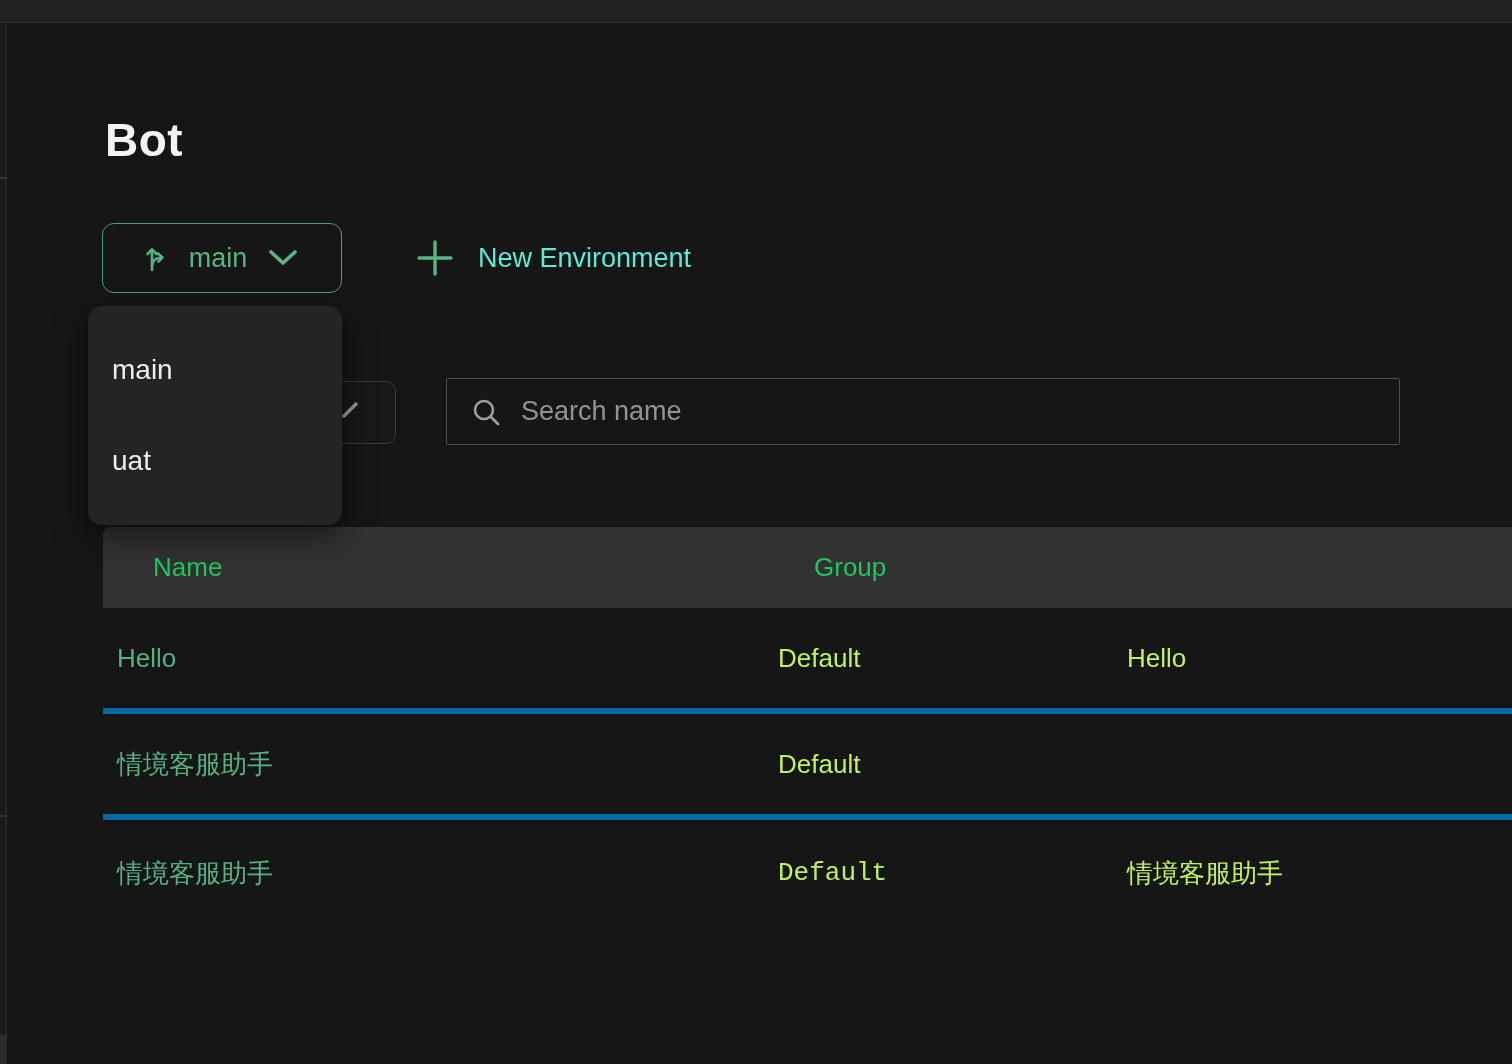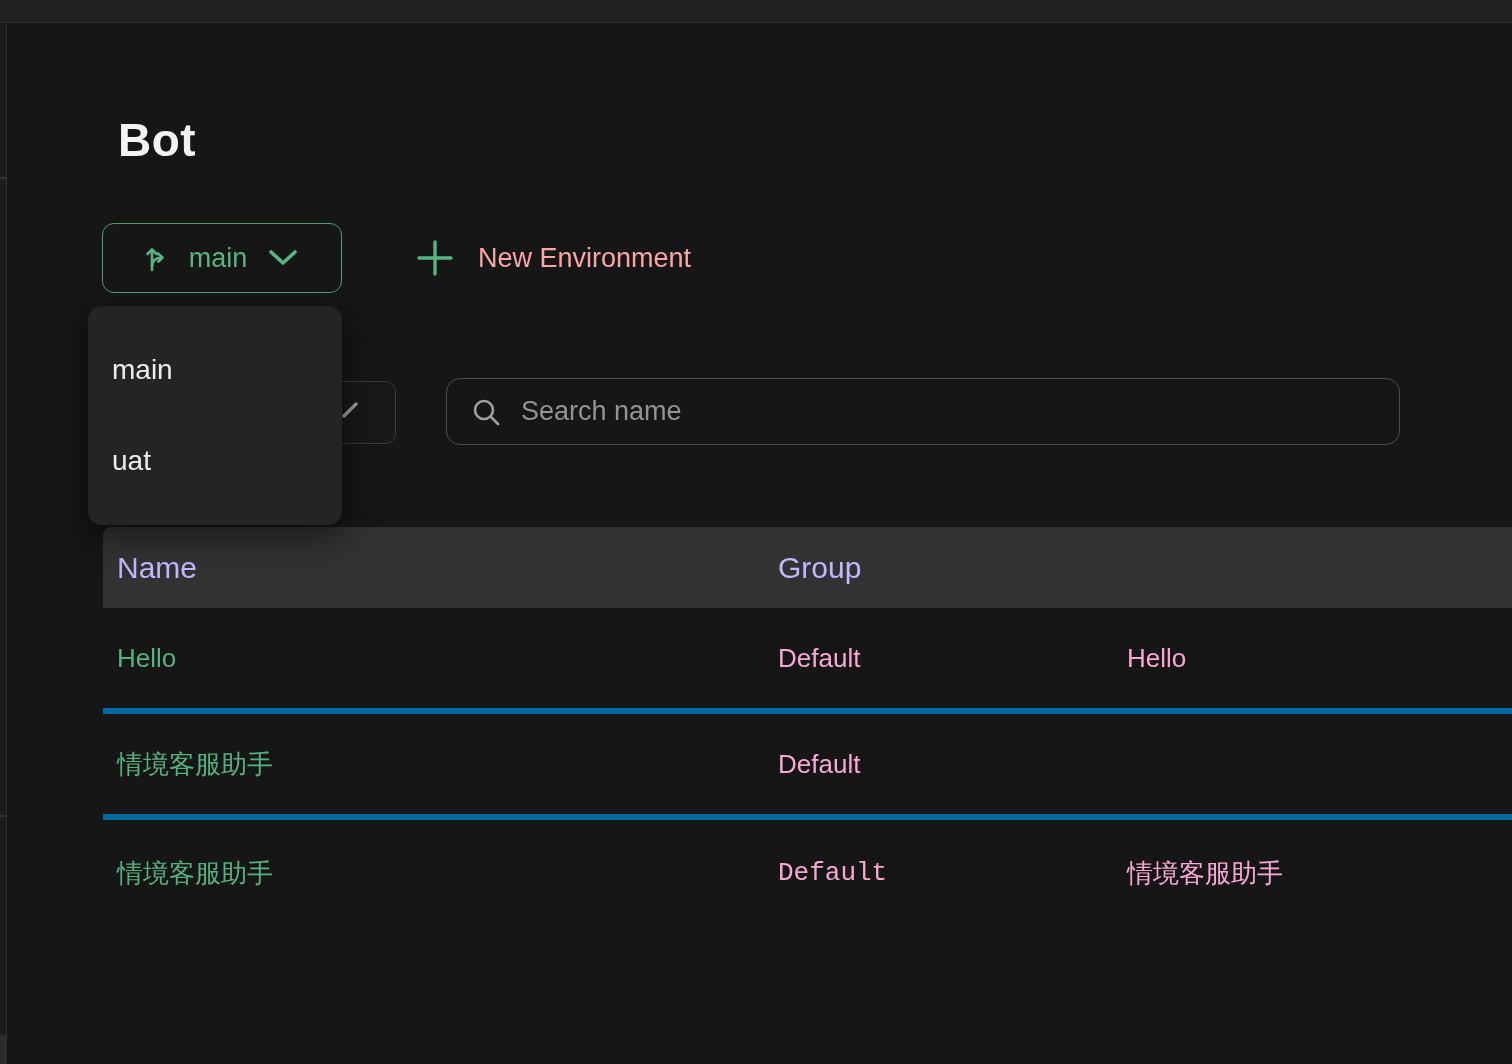--- a/index.html
+++ b/index.html
@@ -18,51 +18,51 @@
   .left-strip {
     position:absolute; left:0; top:24px; width:7px; height:1040px;
     background:#1c1c1c; border-right:1px solid #2e2e2e;
   }
   .strip-line { position:absolute; left:0; width:7px; height:2px; background:#333333; }
   .strip-line.l1 { top:153px; }
   .strip-line.l2 { top:791px; }
   .strip-block { position:absolute; left:0; bottom:0; width:7px; height:29px; background:#2c2c2c; }
 
   .page-title {
-    position:absolute; left:118px; top:82px;
+    position:absolute; left:105px; top:82px;
     font-size:46px; font-weight:700; color:#f3f3f3; letter-spacing:.5px;
   }
 
   
   .branch-btn {
     position:absolute; left:102px; top:223px; width:240px; height:70px;
     border:1.5px solid #4c9e72; border-radius:12px; background:transparent;
     display:flex; align-items:center; justify-content:center; gap:20px;
     color:#58b583; cursor:pointer; padding:0;
   }
   .branch-btn .label { font-size:27px; color:#58b583; }
   .icon { display:inline-flex; align-items:center; justify-content:center; }
 
   .new-env-btn {
     position:absolute; left:408px; top:223px; height:70px;
     display:flex; align-items:center; gap:24px;
-    background:none; border:none; color:#fca5a5; font-size:27px; cursor:pointer; padding:0 8px;
+    background:none; border:none; color:#5eead4; font-size:27px; cursor:pointer; padding:0 8px;
   }
 
   
   .group-select {
     position:absolute; left:103px; top:381px; width:293px; height:63px;
     border:1.5px solid #3b3b3b; border-radius:10px; background:#181818; z-index:1; cursor:pointer;
   }
   .group-select .check-frag { position:absolute; left:238px; top:20px; }
 
   
   .search-box {
     position:absolute; left:446px; top:378px; width:954px; height:67px;
-    border:1.5px solid #4d4d4d; border-radius:14px;
+    border:1.5px solid #4d4d4d; border-radius:2px;
     display:flex; align-items:center; gap:18px; padding:0 14px 0 24px; background:transparent;
   }
   .search-box input {
     flex:1; background:transparent; border:none; outline:none;
     font-size:27px; color:#dddddd; font-family:inherit;
   }
   .search-box input::placeholder { color:#949494; opacity:1; }
 
   
   .env-menu {
@@ -76,26 +76,26 @@
     font-size:28px; color:#ededed; cursor:pointer; border-radius:8px;
   }
 
   
   .bot-table { position:absolute; left:103px; top:527px; width:1409px; }
   .thead, .trow {
     display:grid; grid-template-columns:661px 349px 1fr; align-items:center;
   }
   .thead {
     height:81px; background:#323232; border-radius:8px 0 0 0;
-    color:#c4b5fd; font-size:30px;
+    color:#22c55e; font-size:26px;padding-left:36px;
   }
   .thead > div { padding-left:14px; }
   .trow { height:106px; font-size:26px; border-bottom:6px solid #0369a1; }
   .trow:last-child { border-bottom:none;font-family:Liberation Mono, monospace; }
-  .cell { padding-left:14px; color:#f9a8d4; }
+  .cell { padding-left:14px; color:#bef264; }
   .cell.name { color:#56b181; cursor:pointer; }
 </style>
 </head>
 <body>
 
 <div class="screen">
 
   <div class="topbar"></div>
 
   <div class="left-strip">

